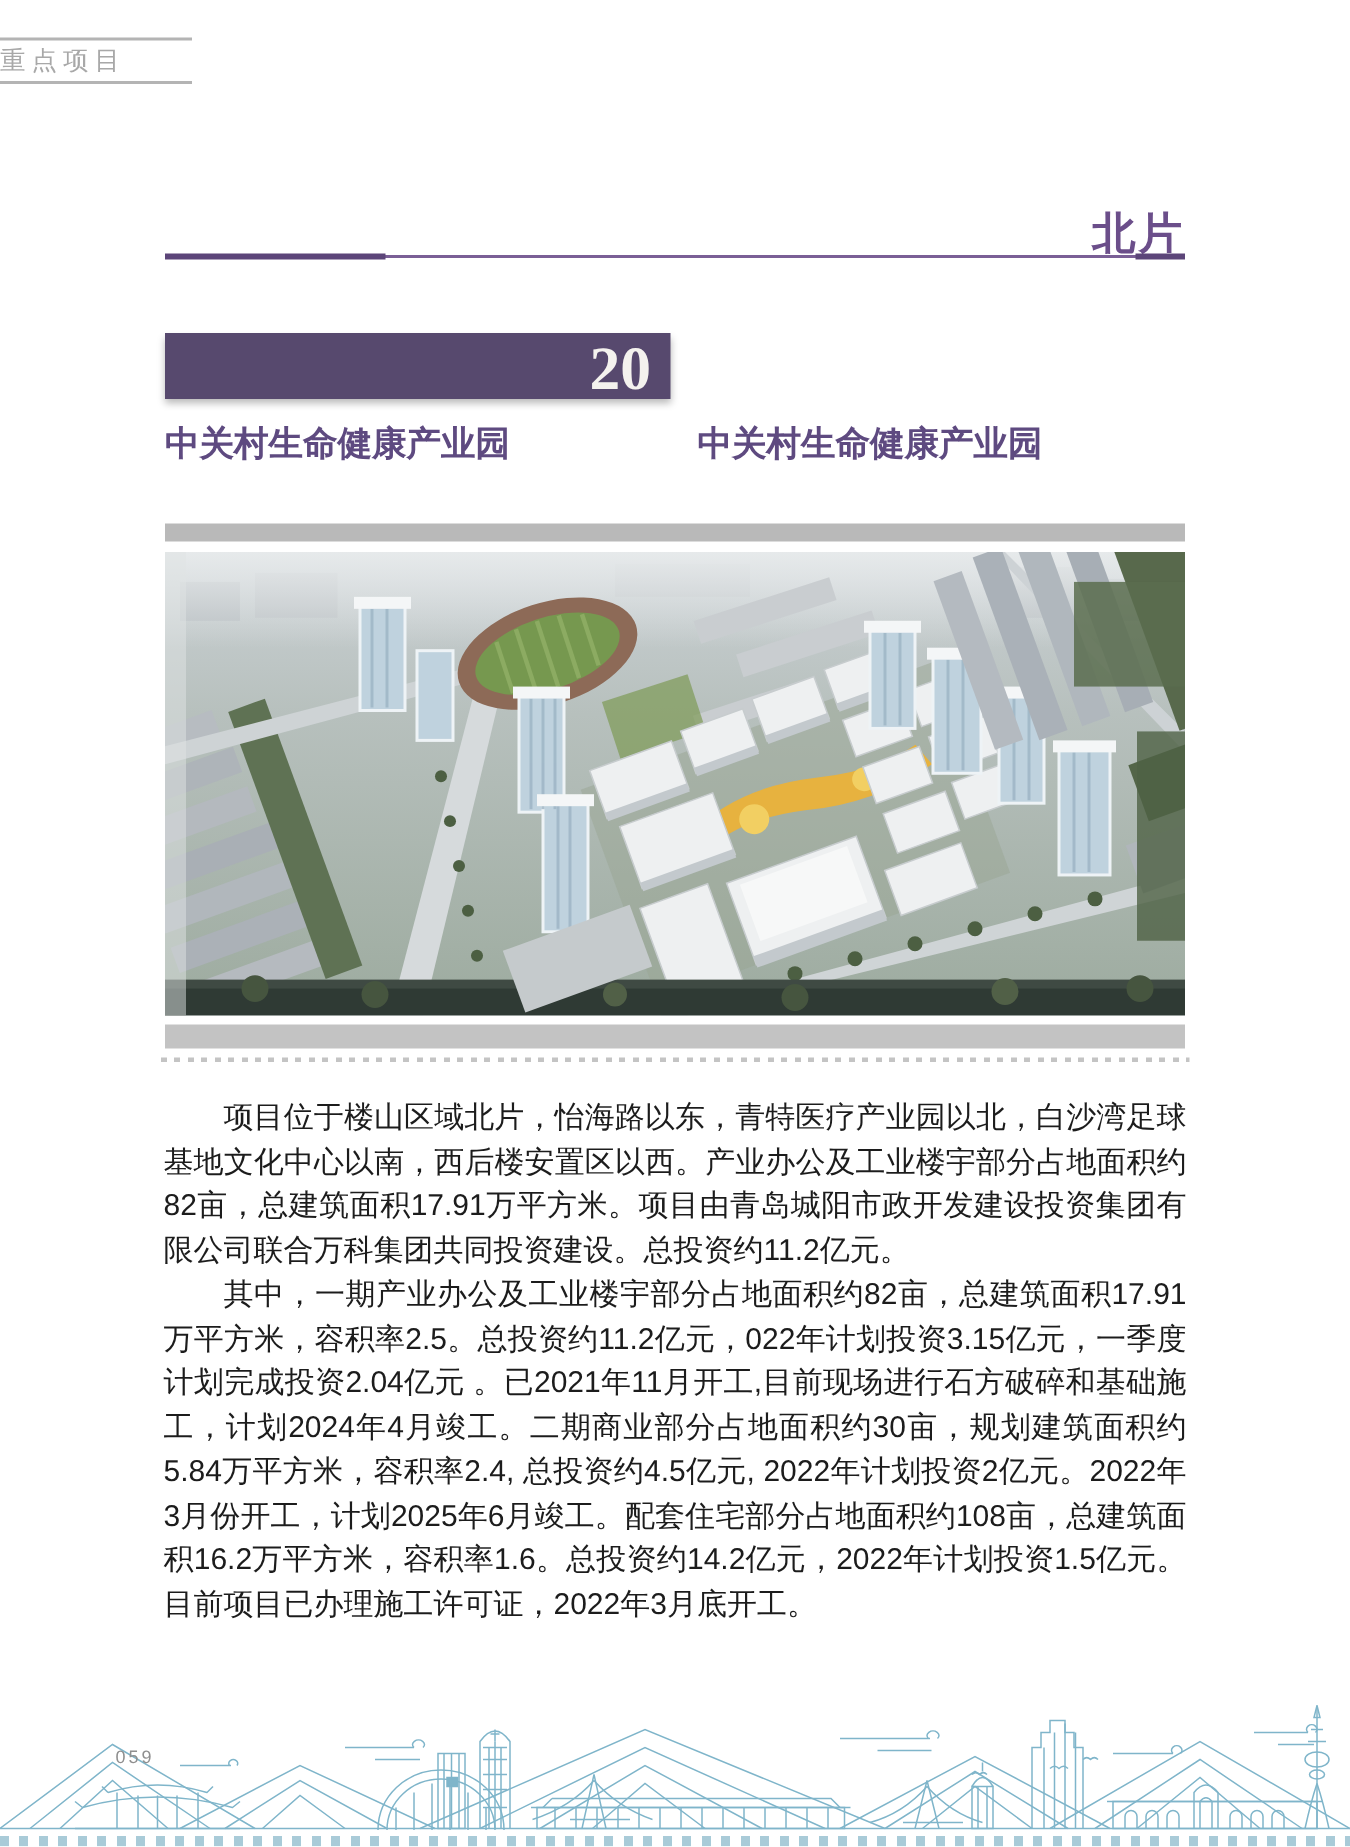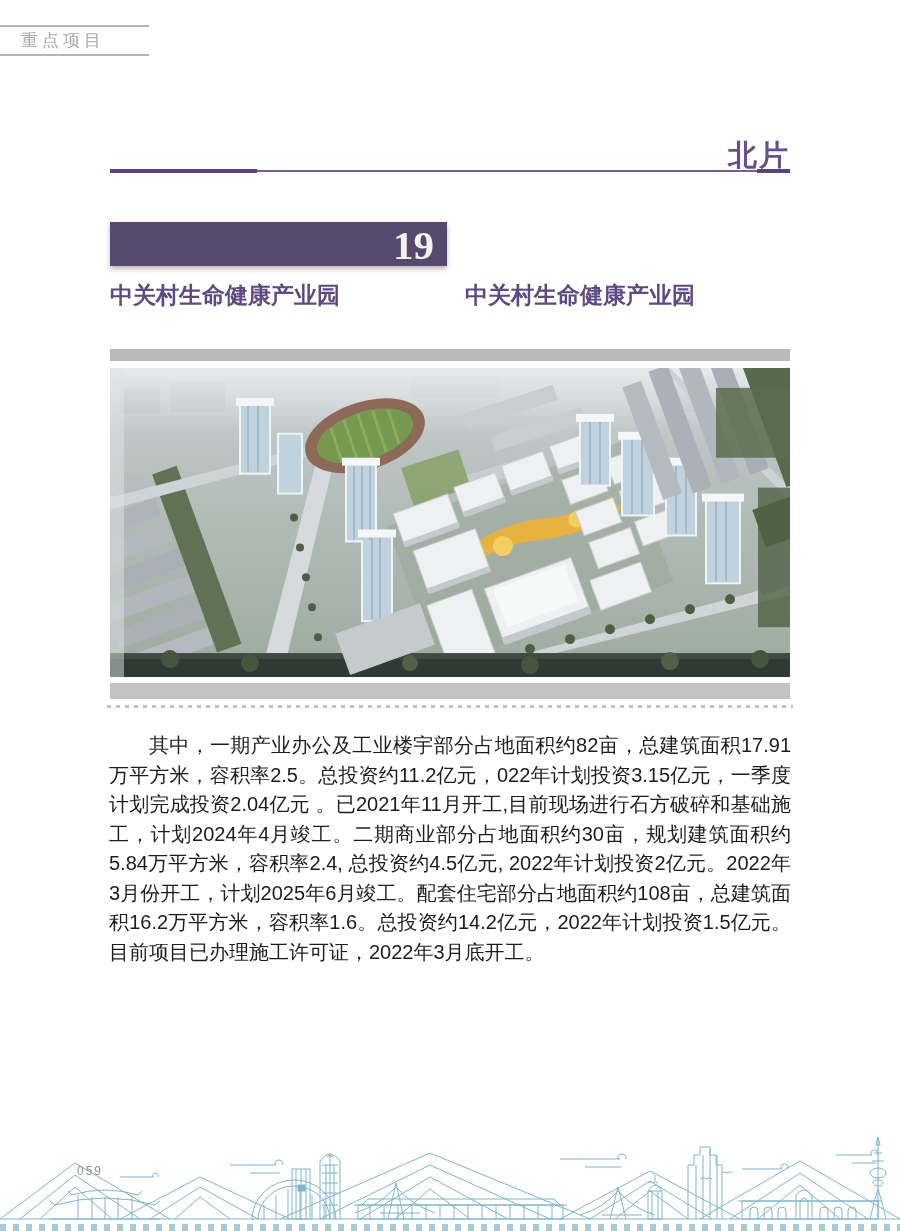--- a/index.html
+++ b/index.html
@@ -2,21 +2,21 @@
 <html><head>
 <meta charset="utf-8">
 <style>
   html,body{margin:0;padding:0;background:#ffffff;}
   #page{position:relative;width:900px;height:1231px;background:#ffffff;overflow:hidden;
         font-family:"Liberation Sans",sans-serif;}
 
   
   .corner-label{position:absolute;top:25px;left:0;width:128px;height:27px;
     border-top:2px solid #b4b4b4;border-bottom:2px solid #b4b4b4;
-    color:#a8a8a8;font-size:17px;line-height:27px;letter-spacing:4px;padding-left:21px;box-sizing:content-box;}
+    color:#a8a8a8;font-size:17px;line-height:27px;letter-spacing:4px;box-sizing:content-box;}
 
   
   .section-title{position:absolute;left:110px;top:136px;font-size:23px;font-weight:bold;color:#6b4e8a;letter-spacing:1px;}
   .region-label{position:absolute;right:110px;top:136px;font-size:29px;font-weight:bold;color:#6b4e8a;letter-spacing:2px;}
   .hline-thin{position:absolute;left:110px;width:680px;top:170px;height:2px;background:#7a5f96;}
   .hline-thick-l{position:absolute;left:110px;width:147px;top:169px;height:4px;background:#5c4579;}
   .hline-thick-r{position:absolute;left:757px;width:33px;top:169px;height:4px;background:#5c4579;}
 
   
   .num-bar{position:absolute;top:222px;height:44px;background:#57496e;
@@ -55,21 +55,21 @@
 <div id="page">
 
   <div class="corner-label">重点项目</div>
 
   <div class="region-label">北片</div>
   <div class="hline-thin"></div>
   <div class="hline-thick-l"></div>
   <div class="hline-thick-r"></div>
 
   <div class="num-bar bar-1">
-    <span class="num">19</span>
+    <span class="num">20</span>
   </div>
 
   <div class="proj-title pt-1">
     <div>中关村生命健康产业园</div>
   </div>
   <div class="proj-title pt-2">
     <div>中关村生命健康产业园</div>
   </div>
 
   <div class="band-top"></div>
@@ -245,20 +245,21 @@
         <circle cx="650" cy="292" r="9" fill="#46553f"></circle>
       <rect x="230" y="250" width="90" height="44" transform="rotate(-20 275 272)" fill="#c5cacc"></rect>
     </g>
     <rect x="0" y="0" width="14" height="310" fill="#dfe3e4" opacity="0.5"></rect>
   </svg>
 
   <div class="band-bottom"></div>
   <div class="dashed-divider"></div>
 
   <div class="bodytext">
+    <p>项目位于楼山区域北片，怡海路以东，青特医疗产业园以北，白沙湾足球基地文化中心以南，西后楼安置区以西。产业办公及工业楼宇部分占地面积约82亩，总建筑面积17.91万平方米。项目由青岛城阳市政开发建设投资集团有限公司联合万科集团共同投资建设。总投资约11.2亿元。</p>
     <p>其中，一期产业办公及工业楼宇部分占地面积约82亩，总建筑面积17.91万平方米，容积率2.5。总投资约11.2亿元，022年计划投资3.15亿元，一季度计划完成投资2.04亿元 。已2021年11月开工,目前现场进行石方破碎和基础施工，计划2024年4月竣工。二期商业部分占地面积约30亩，规划建筑面积约5.84万平方米，容积率2.4, 总投资约4.5亿元, 2022年计划投资2亿元。2022年3月份开工，计划2025年6月竣工。配套住宅部分占地面积约108亩，总建筑面积16.2万平方米，容积率1.6。总投资约14.2亿元，2022年计划投资1.5亿元。目前项目已办理施工许可证，2022年3月底开工。</p>
   </div>
 
   <svg class="skyline" viewBox="0 0 900 100" preserveAspectRatio="none">
     <g stroke="#7fb5ca" fill="none" stroke-width="1">
 
       <g>
         <polyline points="0,94 75,38 170,94"></polyline>
           <polyline points="20,94 75,50 140,94"></polyline>
           <polyline points="40,94 75,62 112,94"></polyline>

